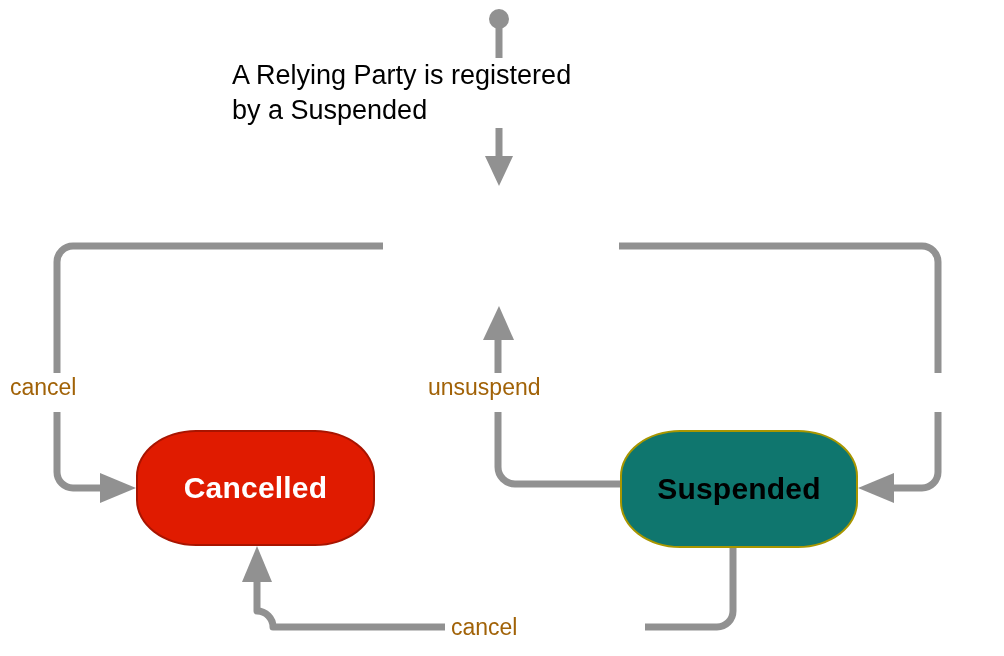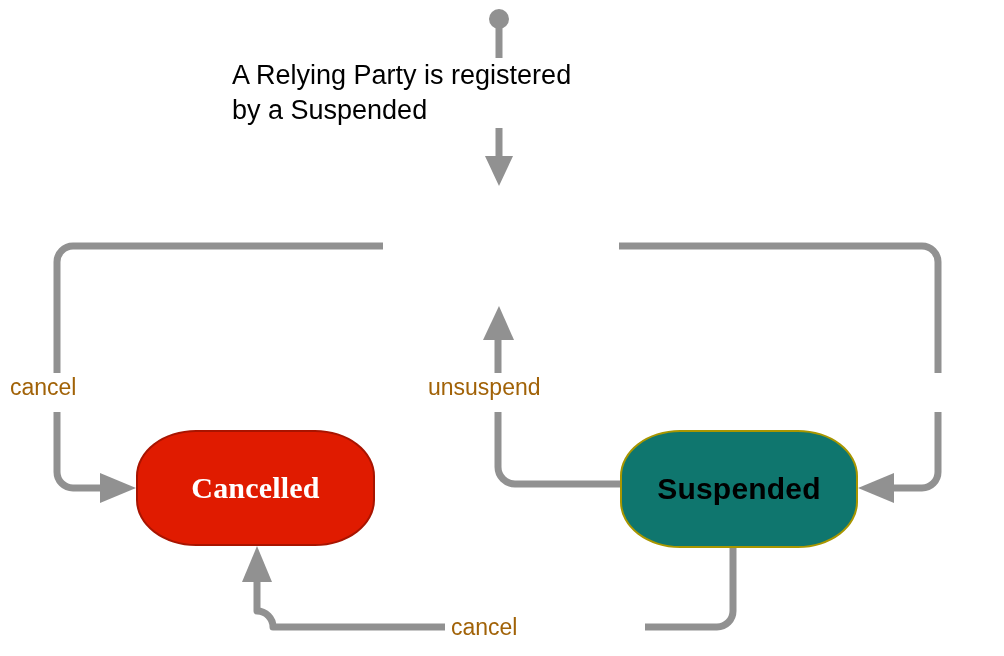--- a/index.html
+++ b/index.html
@@ -65,21 +65,20 @@
   #node-cancelled {
     left: 136px;
     top: 430px;
     width: 239px;
     height: 116px;
     border-radius: 60px / 46px;
     background: #e01b00;
     border: 2px solid #a81400;
     color: #ffffff;
     font-size: 30px;
-    font-family: Liberation Serif, serif;
   }
   #node-suspended {
     left: 620px;
     top: 430px;
     width: 238px;
     height: 118px;
     border-radius: 60px / 46px;
     background: #0f766e;
     border: 2px solid #a89600;
     color: #000000;

